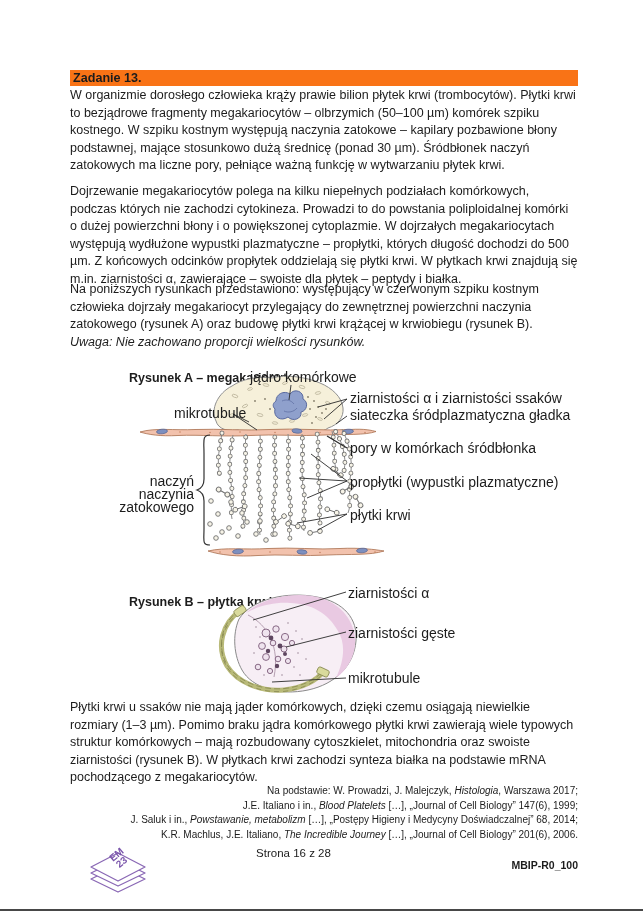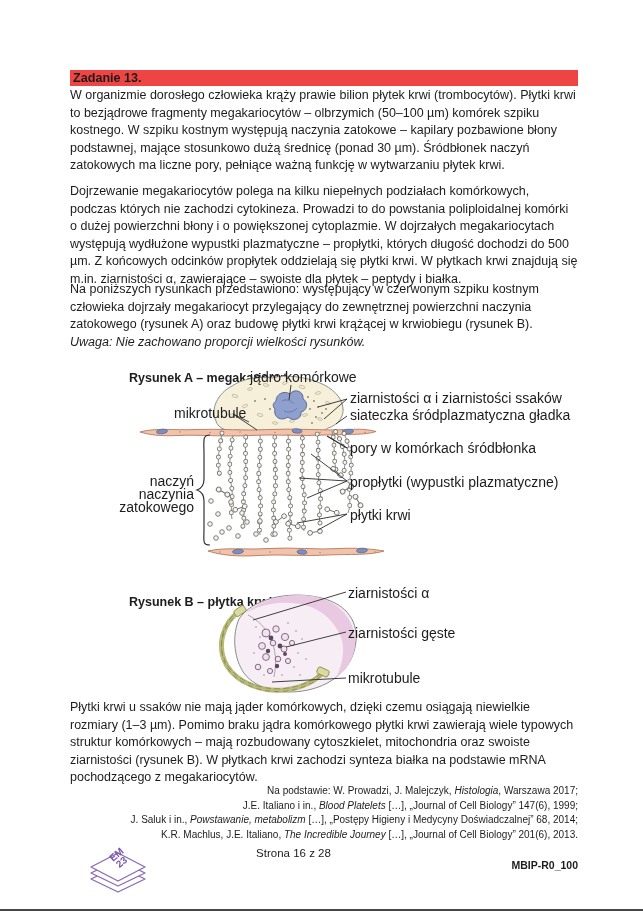--- a/index.html
+++ b/index.html
@@ -1,19 +1,19 @@
 <!DOCTYPE html>
 <html lang="pl"><head>
 <meta charset="utf-8">
 <style>
   html,body{margin:0;padding:0;background:#fff;}
   .page{position:relative;width:643px;height:911px;background:#ffffff;
         font-family:"Liberation Sans","DejaVu Sans",sans-serif;color:#1c1c1c;overflow:hidden;}
   .txt{position:absolute;left:70px;width:508px;font-size:12.5px;line-height:17.5px;margin:0;}
-  .task-band{position:absolute;left:70px;top:70px;width:508px;height:16px;background:#ef4444;
+  .task-band{position:absolute;left:70px;top:70px;width:508px;height:16px;background:#f97316;
              font-weight:bold;font-size:12.6px;line-height:16px;padding-left:3px;box-sizing:border-box;}
   .note{font-style:italic;}
   .fig-title{position:absolute;left:113px;font-weight:bold;font-size:12.5px;margin:16px;}
   .fig{position:absolute;left:70px;width:508px;}
   .fig svg{position:absolute;left:0;top:0;}
   .flabel{position:absolute;font-size:14px;line-height:13px;white-space:nowrap;color:#1c1c1c;}
   .flabel.wrap{white-space:normal;text-align:right;}
   .sources{position:absolute;left:70px;top:784px;width:508px;font-size:10px;line-height:14.6px;text-align:right;}
   .sources i{font-style:italic;}
   .footer-page{position:absolute;left:0;top:847px;width:587px;text-align:center;font-size:11.5px;}
@@ -329,21 +329,21 @@
     <div class="flabel" style="left:278px;top:40px">ziarnistości gęste</div>
     <div class="flabel" style="left:278px;top:85px">mikrotubule</div>
   </div>
 
   <p class="txt" style="top:699px">Płytki krwi u ssaków nie mają jąder komórkowych, dzięki czemu osiągają niewielkie rozmiary (1–3 µm). Pomimo braku jądra komórkowego płytki krwi zawierają wiele typowych struktur komórkowych – mają rozbudowany cytoszkielet, mitochondria oraz swoiste ziarnistości (rysunek B). W płytkach krwi zachodzi synteza białka na podstawie mRNA pochodzącego z megakariocytów.</p>
 
   <div class="sources">
     <div><span>Na podstawie: W. Prowadzi, J. Malejczyk, </span><i>Histologia</i><span>, Warszawa 2017;</span></div>
     <div><span>J.E. Italiano i in., </span><i>Blood Platelets</i><span> […], „Journal of Cell Biology” 147(6), 1999;</span></div>
     <div><span>J. Saluk i in., </span><i>Powstawanie, metabolizm</i><span> […], „Postępy Higieny i Medycyny Doświadczalnej” 68, 2014;</span></div>
-    <div><span>K.R. Machlus, J.E. Italiano, </span><i>The Incredible Journey</i><span> […], „Journal of Cell Biology” 201(6), 2013.</span></div>
+    <div><span>K.R. Machlus, J.E. Italiano, </span><i>The Incredible Journey</i><span> […], „Journal of Cell Biology” 201(6), 2006.</span></div>
   </div>
 
   <div class="footer-logo">
     <svg width="76" height="54" viewBox="0 0 76 54">
       <g fill="#ffffff" stroke="#8a68b5" stroke-width="1.3" stroke-linejoin="round">
         <path d="M11,37 L38,24 L65,37 L38,50 Z"></path>
         <path d="M11,31 L38,18 L65,31 L38,44 Z"></path>
         <path d="M11,25 L38,11 L65,25 L38,39 Z"></path>
       </g>
       <text transform="translate(33,20) rotate(-40)" font-family="Liberation Sans, sans-serif" font-size="10" font-weight="bold" fill="#7a55ab">

